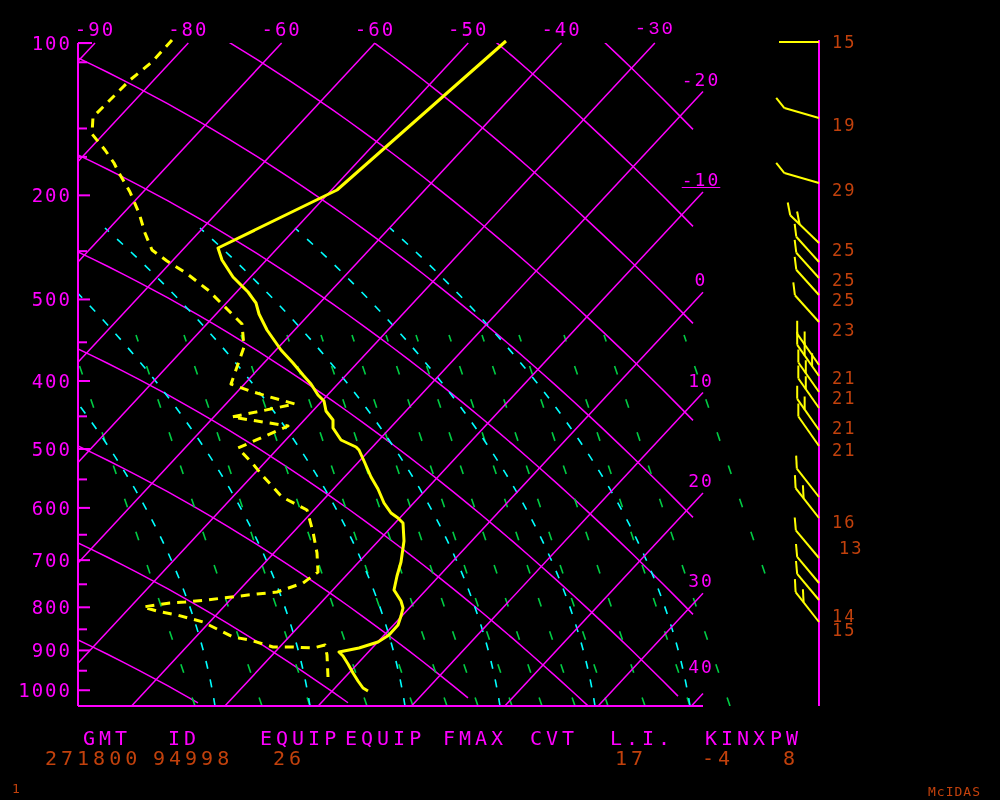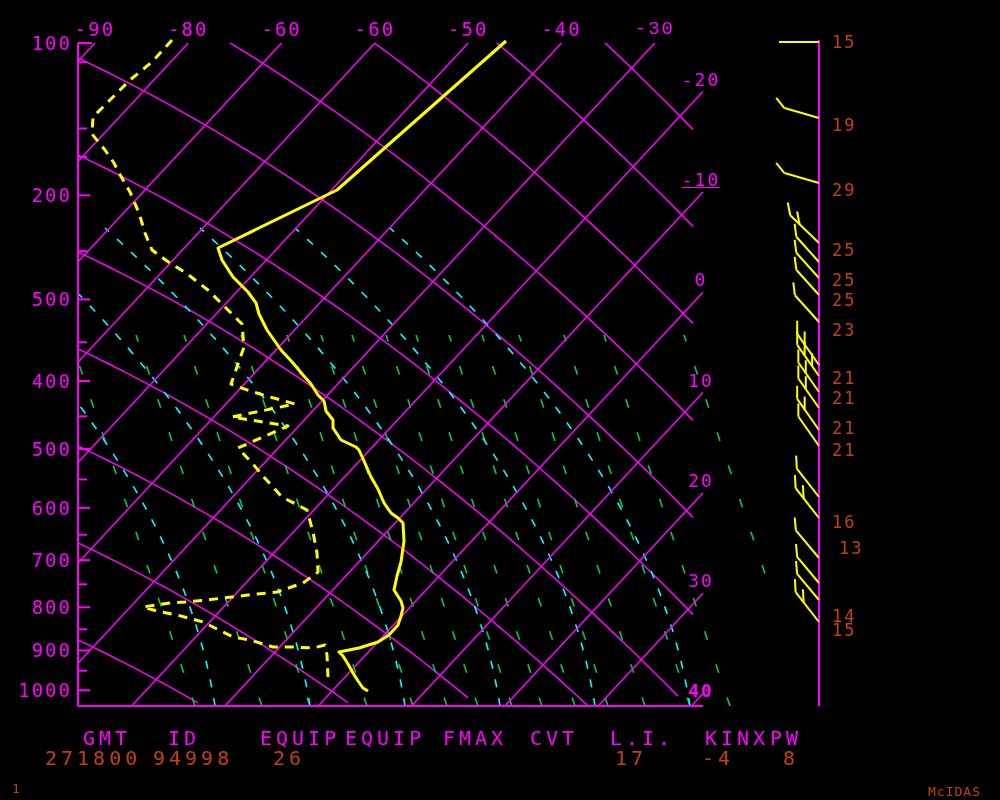--- a/index.html
+++ b/index.html
@@ -191,21 +191,21 @@
     <div class="lbl mag axlbl" style="left: 374.93px; top: 20px; transform: translateX(-50%);">-60</div>
     <div class="lbl mag axlbl" style="left: 468.24px; top: 20px; transform: translateX(-50%);">-50</div>
     <div class="lbl mag axlbl" style="left: 561.55px; top: 20px; transform: translateX(-50%);">-40</div>
     <div class="lbl mag axlbl" style="left: 654.86px; top: 20px; transform: translateX(-50%); font-family: Liberation Mono, monospace;">-30</div>
     <div class="lbl mag rt-lbl" style="left: 701px; top: 70.5699px; transform: translateX(-50%);">-20</div>
     <div class="lbl mag rt-lbl" style="left: 701px; top: 170.903px; transform: translateX(-50%); text-decoration: underline;">-10</div>
     <div class="lbl mag rt-lbl" style="left: 701px; top: 271.237px; transform: translateX(-50%);">0</div>
     <div class="lbl mag rt-lbl" style="left: 701px; top: 371.57px; transform: translateX(-50%);">10</div>
     <div class="lbl mag rt-lbl" style="left: 701px; top: 471.903px; transform: translateX(-50%);">20</div>
     <div class="lbl mag rt-lbl" style="left: 701px; top: 572.237px; transform: translateX(-50%);">30</div>
-    <div class="lbl mag rt-lbl" style="left: 701px; top: 682px; transform: translateX(-50%); font-weight: bold;">40</div>
+    <div class="lbl mag rt-lbl" style="left: 701px; top: 658px; transform: translateX(-50%);">40</div>
     <div class="lbl yel wind-num" style="left: 832px; top: 34px;">15</div>
     <div class="lbl yel wind-num" style="left: 832px; top: 117px;">19</div>
     <div class="lbl yel wind-num" style="left: 832px; top: 182px;">29</div>
     <div class="lbl yel wind-num" style="left: 832px; top: 242px;">25</div>
     <div class="lbl yel wind-num" style="left: 832px; top: 272px;">25</div>
     <div class="lbl yel wind-num" style="left: 832px; top: 292px;">25</div>
     <div class="lbl yel wind-num" style="left: 832px; top: 322px;">23</div>
     <div class="lbl yel wind-num" style="left: 832px; top: 370px;">21</div>
     <div class="lbl yel wind-num" style="left: 832px; top: 390px;">21</div>
     <div class="lbl yel wind-num" style="left: 832px; top: 420px;">21</div>

